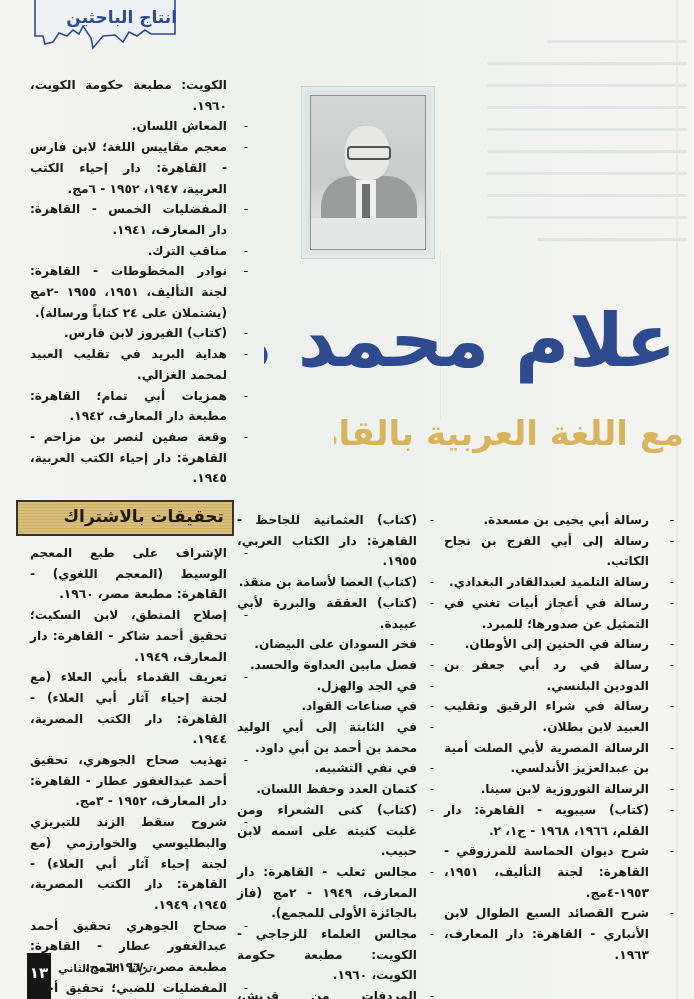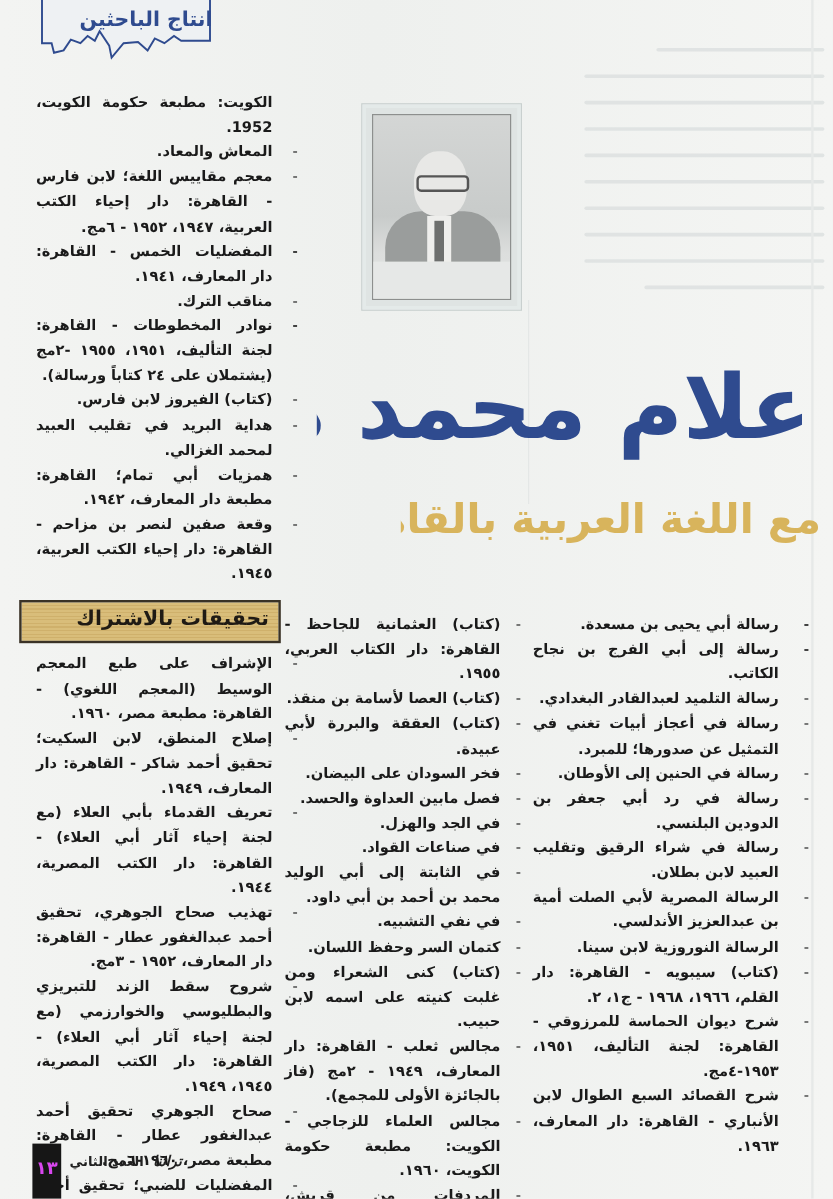--- a/index.html
+++ b/index.html
@@ -104,21 +104,21 @@
     position:absolute; right:8px; top:4px;
     font-weight:bold; font-size:17px; color:#1f1a14; direction:rtl;
   }
 
   
   .footer {
     position:absolute; left:27px; top:953px; width:140px; height:46px;
   }
   .page-num {
     position:absolute; left:0; top:0; width:24px; height:46px; background:#161616;
-    color:#d946ef; font-weight:bold; font-size:15px; text-align:center; line-height:40px;
+    color:#ffffff; font-weight:bold; font-size:15px; text-align:center; line-height:40px;
   }
   .mag-name {
     position:absolute; left:31px; top:8px; white-space:nowrap; direction:rtl;
     font-size:11px; font-weight:bold; color:#222;
   }
   .mag-name .logo { font-size:12px; font-style:italic; margin-left:4px; }
 </style>
 </head>
 <body>
 
@@ -159,23 +159,23 @@
   </div>
 
   <div class="bubble">
     <svg width="144" height="58" viewBox="0 0 144 58">
       <path d="M2 0 L2 36 L10 36 L12 44 L20 42 L26 33 L34 36 L40 30 L46 34 L50 26 L58 38 L60 48 L70 36 L82 35 L90 42 L96 32 L104 36 L112 30 L118 34 L142 34 L142 0" fill="#eef1f3" stroke="#2f4b8f" stroke-width="1.6"></path>
     </svg>
     <div class="bubble-label">انتاج الباحثين</div>
   </div>
 
   <div class="col col-left">
-    <p class="cont">الكويت: مطبعة حكومة الكويت، 1952.</p>
+    <p class="cont">الكويت: مطبعة حكومة الكويت، ١٩٦٠.</p>
     <div id="left-top-items">
-        <p class="item"><span class="dash">-</span><span>المعاش والمعاد.</span></p>
+        <p class="item"><span class="dash">-</span><span>المعاش اللسان.</span></p>
         <p class="item"><span class="dash">-</span><span>معجم مقاييس اللغة؛ لابن فارس - القاهرة: دار إحياء الكتب العربية، ١٩٤٧، ١٩٥٢ - ٦مج.</span></p>
         <p class="item"><span class="dash">-</span></p>
         <p class="item"><span class="dash">-</span><span>المفضليات الخمس - القاهرة: دار المعارف، ١٩٤١.</span></p>
         <p class="item"><span class="dash">-</span><span>مناقب الترك.</span></p>
         <p class="item"><span class="dash">-</span></p>
         <p class="item"><span class="dash">-</span><span>نوادر المخطوطات - القاهرة: لجنة التأليف، ١٩٥١، ١٩٥٥ -٢مج (يشتملان على ٢٤ كتاباً ورسالة).</span></p>
         <p class="item"><span class="dash">-</span><span>(كتاب) الفيروز لابن فارس.</span></p>
         <p class="item"><span class="dash">-</span><span>هداية البريد في تقليب العبيد لمحمد الغزالي.</span></p>
         <p class="item"><span class="dash">-</span><span>همزيات أبي تمام؛ القاهرة: مطبعة دار المعارف، ١٩٤٢.</span></p>
         <p class="item"><span class="dash">-</span><span>وقعة صفين لنصر بن مزاحم - القاهرة: دار إحياء الكتب العربية، ١٩٤٥.</span></p>
@@ -202,21 +202,21 @@
     <div id="mid-items">
         <p class="item"><span class="dash">-</span><span>(كتاب) العثمانية للجاحظ - القاهرة: دار الكتاب العربي، ١٩٥٥.</span></p>
         <p class="item"><span class="dash">-</span><span>(كتاب) العصا لأسامة بن منقذ.</span></p>
         <p class="item"><span class="dash">-</span><span>(كتاب) العققة والبررة لأبي عبيدة.</span></p>
         <p class="item"><span class="dash">-</span><span>فخر السودان على البيضان.</span></p>
         <p class="item"><span class="dash">-</span><span>فصل مابين العداوة والحسد.</span></p>
         <p class="item"><span class="dash">-</span><span>في الجد والهزل.</span></p>
         <p class="item"><span class="dash">-</span><span>في صناعات القواد.</span></p>
         <p class="item"><span class="dash">-</span><span>في الثابتة إلى أبي الوليد محمد بن أحمد بن أبي داود.</span></p>
         <p class="item"><span class="dash">-</span><span>في نفي التشبيه.</span></p>
-        <p class="item"><span class="dash">-</span><span>كتمان السر وحفظ اللسان.</span></p>
+        <p class="item"><span class="dash">-</span><span>كتمان العدد وحفظ اللسان.</span></p>
         <p class="item"><span class="dash">-</span><span>(كتاب) كنى الشعراء ومن غلبت كنيته على اسمه لابن حبيب.</span></p>
         <p class="item"><span class="dash">-</span><span>مجالس ثعلب - القاهرة: دار المعارف، ١٩٤٩ - ٢مج (فاز بالجائزة الأولى للمجمع).</span></p>
         <p class="item"><span class="dash">-</span><span>مجالس العلماء للزجاجي - الكويت: مطبعة حكومة الكويت، ١٩٦٠.</span></p>
         <p class="item"><span class="dash">-</span><span>المردفات من قريش، للمدائني.</span></p>
       </div>
   </div>
 
   <div class="col col-right">
     <div id="right-items">
         <p class="item"><span class="dash">-</span></p>

